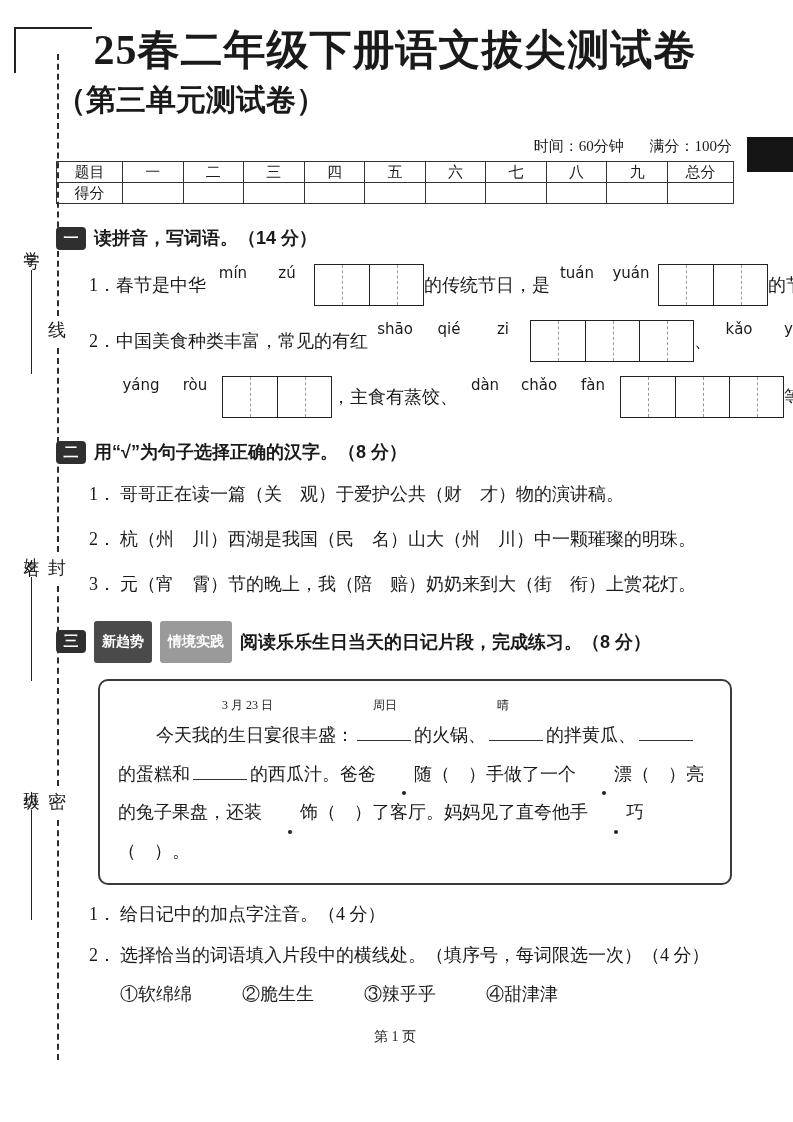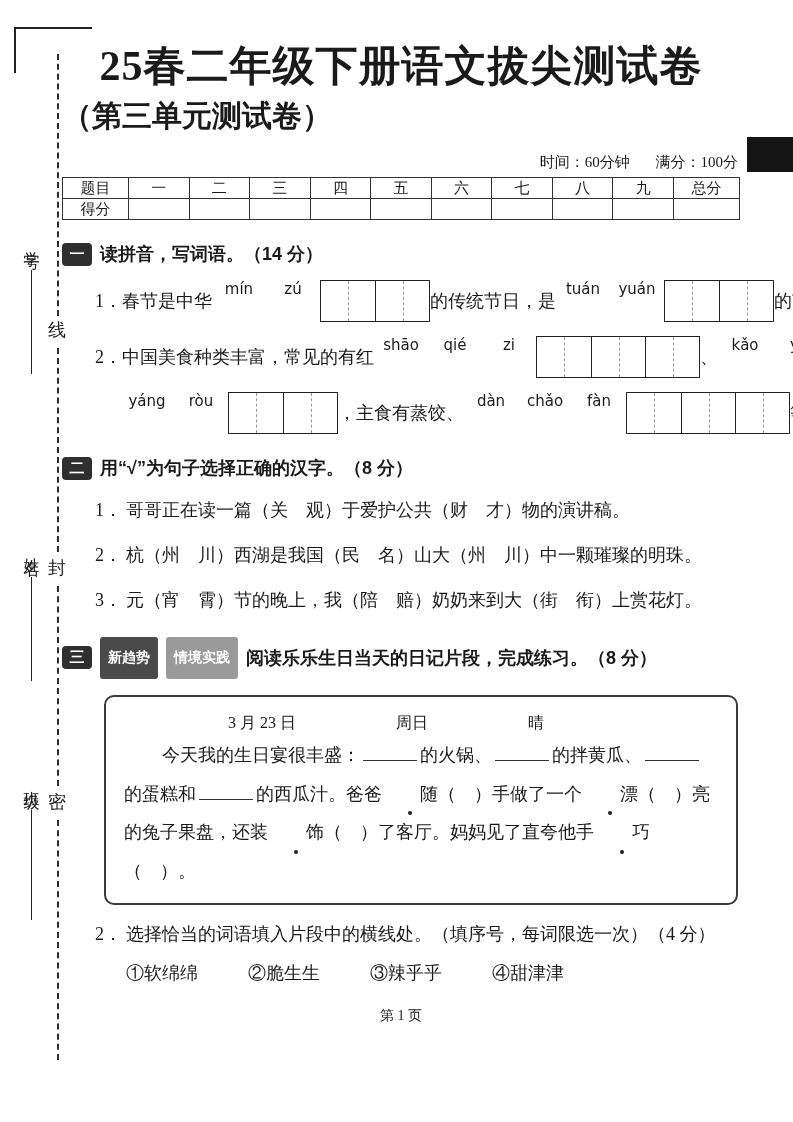--- a/index.html
+++ b/index.html
@@ -15,21 +15,21 @@
   .black-mark { position:absolute; right:0; top:137px; width:46px; height:35px; background:#141414; }
 
   
   .seal-group { position:absolute; left:20px; display:flex; flex-direction:column; align-items:center; width:22px; }
   .seal-label { writing-mode:vertical-rl; font-size:16px; letter-spacing:4px; }
   .seal-line { width:0; border-left:1.5px solid #222; margin-top:4px; }
   .dash-seg { position:absolute; left:57px; width:0; border-left:2px dashed #2c2c2c; }
   .seal-char { position:absolute; left:48px; font-size:18px; }
 
   
-  .main { position:absolute; left:62px; top:0; width:678px;margin-top:16px; }
+  .main { position:absolute; left:56px; top:0; width:678px; }
   .title { font-size:42px; font-weight:bold; text-align:center; margin-top:26px; letter-spacing:1px; line-height:1.15; }
   .subtitle { font-size:30px; font-weight:bold; margin-top:6px; }
   .meta { text-align:right; font-size:15px; margin-top:16px; margin-bottom:5px; padding-right:2px; }
   .meta span { margin-left:22px; }
 
   .score-table { width:100%; border-collapse:collapse; table-layout:fixed; }
   .score-table td { border:1.2px solid #333; height:21px; text-align:center; font-size:15px; padding:0; }
   .score-table td.lab { width:66px; }
 
   .sec-header { display:flex; align-items:center; margin-top:22px; gap:8px; font-family:"Liberation Sans", sans-serif; }
@@ -49,21 +49,21 @@
   .plabel { width:54px; text-align:center; font-size:15px; font-family:"DejaVu Sans", sans-serif; padding-bottom:2px; }
   .pcells { display:flex; border:1.5px solid #222; background:#fff; }
   .pcell { width:54px; height:40px; position:relative; }
   .pcell + .pcell { border-left:1.2px solid #222; }
   .pcell::before { content:""; position:absolute; left:50%; top:0; bottom:0; border-left:1px dashed #999; }
 
   .sent { font-size:18px; margin-left:33px; margin-top:17px; line-height:1.55; }
   .sent .num { margin-right:4px; }
 
   .diary { margin-left:42px; margin-top:16px; width:634px; border:2px solid #3a3a3a; border-radius:10px; padding:16px 18px 12px; }
-  .diary-head { display:flex; font-size:16px; padding-left:104px; }
+  .diary-head { display:flex; font-size:12px; padding-left:104px; }
   .diary-head span { margin-right:100px; }
   .diary-body { font-size:18px; line-height:2.15; text-indent:38px; margin-top:2px; }
   .blank { display:inline-block; width:54px; height:1em; border-bottom:1.5px solid #333; margin:0 3px; }
   .dotchar { position:relative; display:inline-block; }
   .dotchar::after { content:""; position:absolute; left:50%; transform:translateX(-50%); bottom:-2px;
                     width:4px; height:4px; border-radius:50%; background:#222; }
 
   .subq { margin-left:33px; margin-top:17px; font-size:18px; }
   .subq .num { margin-right:4px; }
   .options { display:flex; margin-left:64px; margin-top:15px; font-size:18px; }
@@ -248,20 +248,21 @@
 
     <div class="diary">
       <div class="diary-head">
         <span>3 月 23 日</span>
         <span>周日</span>
         <span>晴</span>
       </div>
       <p class="diary-body"><span>今天我的生日宴很丰盛：</span><span class="blank"></span><span>的火锅、</span><span class="blank"></span><span>的拌黄瓜、</span><span class="blank"></span><span>的蛋糕和</span><span class="blank"></span><span>的西瓜汁。爸爸</span><span class="dotchar">随</span><span>（　）手做了一个</span><span class="dotchar">漂</span><span>（　）亮的兔子果盘，还装</span><span class="dotchar">饰</span><span>（　）了客厅。妈妈见了直夸他手</span><span class="dotchar">巧</span><span>（　）。</span></p>
     </div>
 
+    <p class="subq"><span class="num">1．</span><span>给日记中的加点字注音。（4 分）</span></p>
     <p class="subq"><span class="num">2．</span><span>选择恰当的词语填入片段中的横线处。（填序号，每词限选一次）（4 分）</span></p>
 
     <div class="options">
       <span>①软绵绵</span>
       <span>②脆生生</span>
       <span>③辣乎乎</span>
       <span>④甜津津</span>
     </div>
 
     <p class="footer">第 1 页</p>

